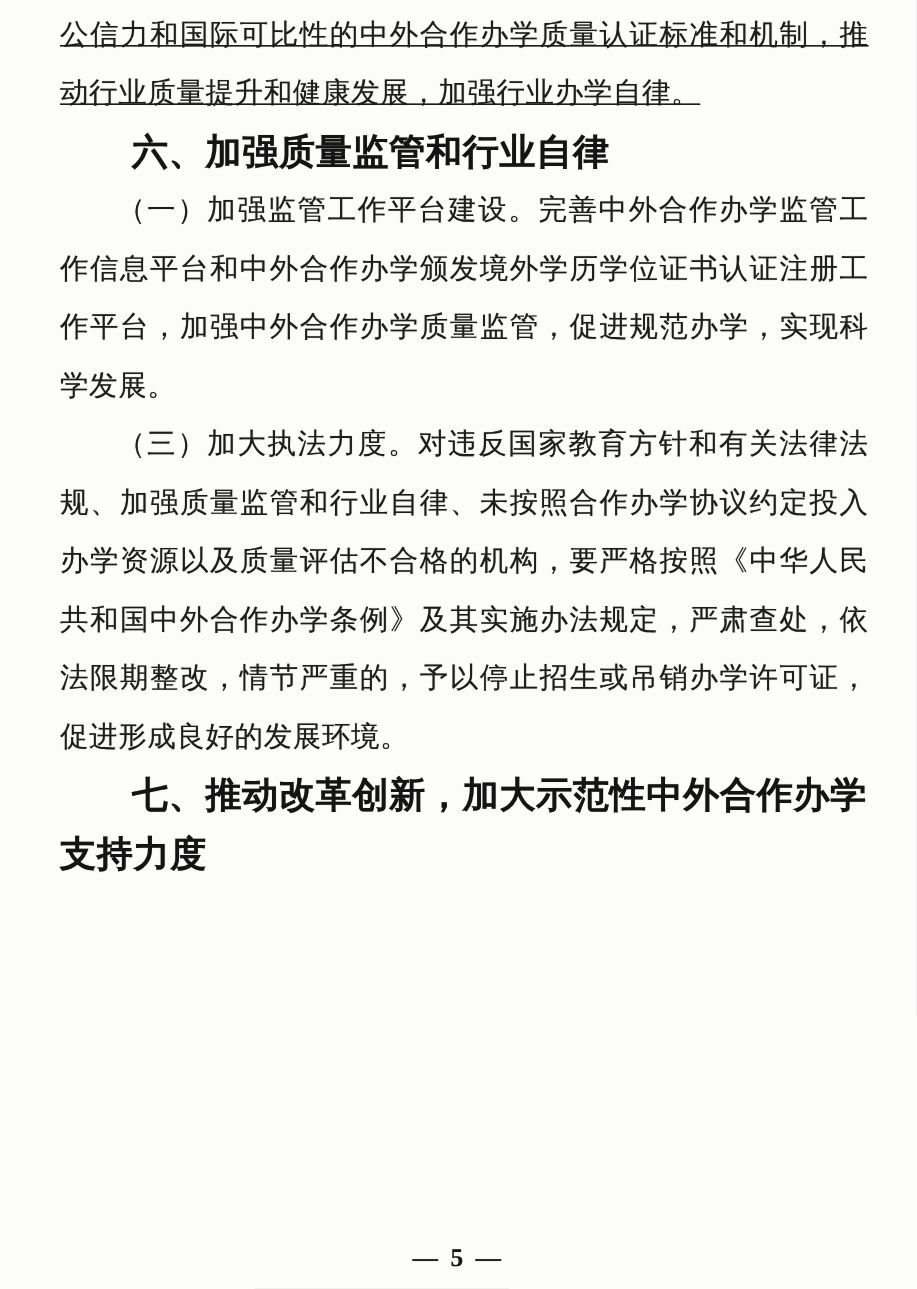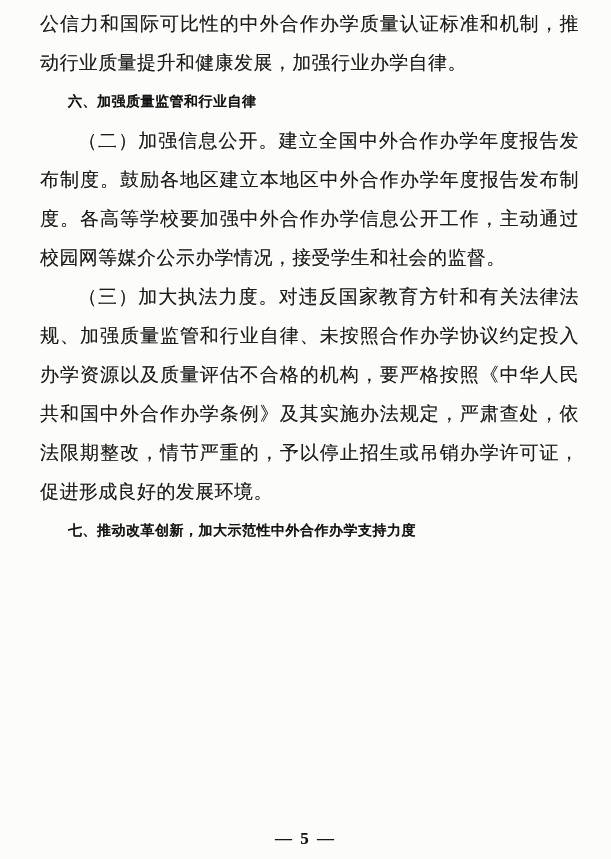--- a/index.html
+++ b/index.html
@@ -25,27 +25,28 @@
     line-height: 39px;
     color: #1d1d1d;
     text-align: justify;
     text-align-last: left;
     letter-spacing: 0.4px;
     text-shadow: 0 0 0.6px rgba(35, 35, 35, 0.55);
     text-indent: 2em;
   }
   .para.no-indent {
     text-indent: 0;
+    text-decoration: underline;
   }
   
   .heading {
     margin: 0;
     font-family: "Liberation Sans", "DejaVu Sans", sans-serif;
     font-weight: 700;
-    font-size: 14px;
+    font-size: 24px;
     line-height: 39px;
     color: #141414;
     letter-spacing: 0.5px;
     text-indent: 2em;
     text-shadow: 0 0 0.5px rgba(20, 20, 20, 0.5);
   }
   .page-number {
     position: absolute;
     left: 0;
     right: 0;
@@ -61,22 +62,22 @@
 </style>
 </head>
 <body>
 
 <div class="page">
 
   <p class="para no-indent">公信力和国际可比性的中外合作办学质量认证标准和机制，推动行业质量提升和健康发展，加强行业办学自律。</p>
 
   <p class="heading">六、加强质量监管和行业自律</p>
 
+  <p class="para">（一）加强监管工作平台建设。完善中外合作办学监管工作信息平台和中外合作办学颁发境外学历学位证书认证注册工作平台，加强中外合作办学质量监管，促进规范办学，实现科学发展。</p>
 
-  <p class="para">（二）加强信息公开。建立全国中外合作办学年度报告发布制度。鼓励各地区建立本地区中外合作办学年度报告发布制度。各高等学校要加强中外合作办学信息公开工作，主动通过校园网等媒介公示办学情况，接受学生和社会的监督。</p>
 
   <p class="para">（三）加大执法力度。对违反国家教育方针和有关法律法规、加强质量监管和行业自律、未按照合作办学协议约定投入办学资源以及质量评估不合格的机构，要严格按照《中华人民共和国中外合作办学条例》及其实施办法规定，严肃查处，依法限期整改，情节严重的，予以停止招生或吊销办学许可证，促进形成良好的发展环境。</p>
 
 
   <p class="heading">七、推动改革创新，加大示范性中外合作办学支持力度</p>
 
   <div class="page-number">— 5 —</div>
 
 </div>
 

